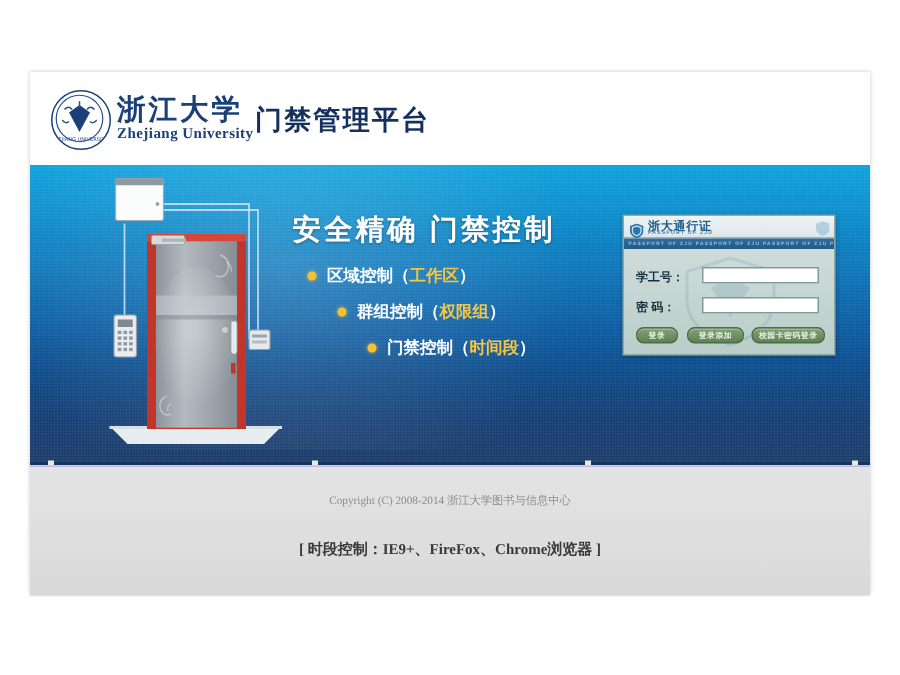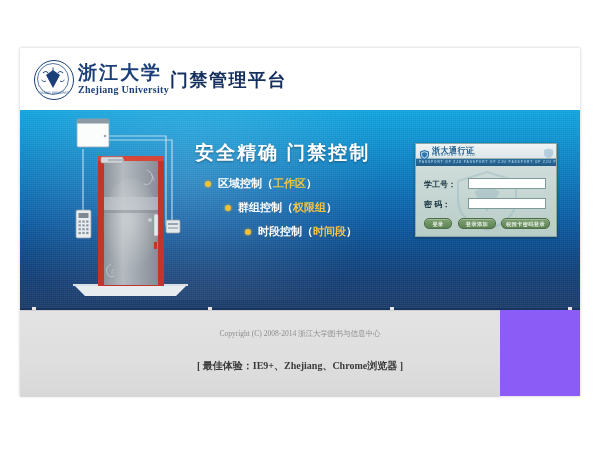--- a/index.html
+++ b/index.html
@@ -173,21 +173,21 @@
   
   .banner-edge{
     position:absolute;left:0;bottom:0;width:100%;height:2px;
     background:#16355e;
   }
   .tick{
     position:absolute;bottom:0px;width:4px;height:3px;background:#e6e6e6;
   }
   
   .footer{
-    position:absolute;left:0;top:262px;width:480px;height:86px;
+    position:absolute;left:0;top:262px;width:560px;height:86px;
     background:linear-gradient(180deg,#e3e3e3 0%,#dedede 60%,#d8d8d8 100%);
     border-top:1px solid #cfcfcf;
   }
   .copyright{
     position:absolute;left:0;top:18px;width:560px;
     text-align:center;font-size:7.5px;color:#8d8d8d;
     font-family:"Liberation Serif","DejaVu Serif",serif;
     white-space:nowrap;
   }
   .browsers{
@@ -300,21 +300,21 @@
       <div class="headline">安全精确  门禁控制</div>
 
       <div class="bullets">
         <div class="bullet b1">
           <span class="dot"></span><span>区域控制（</span><span class="hi">工作区</span><span>）</span>
         </div>
         <div class="bullet b2">
           <span class="dot"></span><span>群组控制（</span><span class="hi">权限组</span><span>）</span>
         </div>
         <div class="bullet b3">
-          <span class="dot"></span><span>时段控制（</span><span class="hi">时间段</span><span>）</span>
+          <span class="dot"></span><span>门禁控制（</span><span class="hi">时间段</span><span>）</span>
         </div>
       </div>
 
       <div class="login">
         <div class="login-head">
           <span class="shield">
             <svg width="9" height="10" viewBox="0 0 9 10">
               <path d="M4.5 0 L9 1.6 V5 Q9 8.3 4.5 10 Q0 8.3 0 5 V1.6 Z" fill="#2a76ad"></path>
               <path d="M4.5 1.2 L7.8 2.3 V5 Q7.8 7.4 4.5 8.7 Q1.2 7.4 1.2 5 V2.3 Z" fill="#ffffff" opacity=".75"></path>
               <path d="M4.5 2.2 L6.9 3 V5 Q6.9 6.8 4.5 7.8 Q2.1 6.8 2.1 5 V3 Z" fill="#2a76ad"></path>
@@ -359,17 +359,17 @@
 
       <div class="banner-edge"></div>
       <div class="tick" style="left:12px;"></div>
       <div class="tick" style="left:188px;"></div>
       <div class="tick" style="left:370px;"></div>
       <div class="tick" style="left:548px;"></div>
     </div>
 
     <div class="footer">
       <div class="copyright">Copyright (C) 2008-2014 浙江大学图书与信息中心</div>
-      <div class="browsers">[ 最佳体验：IE9+、Zhejiang、Chrome浏览器 ]</div>
+      <div class="browsers">[ 时段控制：IE9+、FireFox、Chrome浏览器 ]</div>
     </div>
 
   </div>
 </div>
 
 </body></html>

